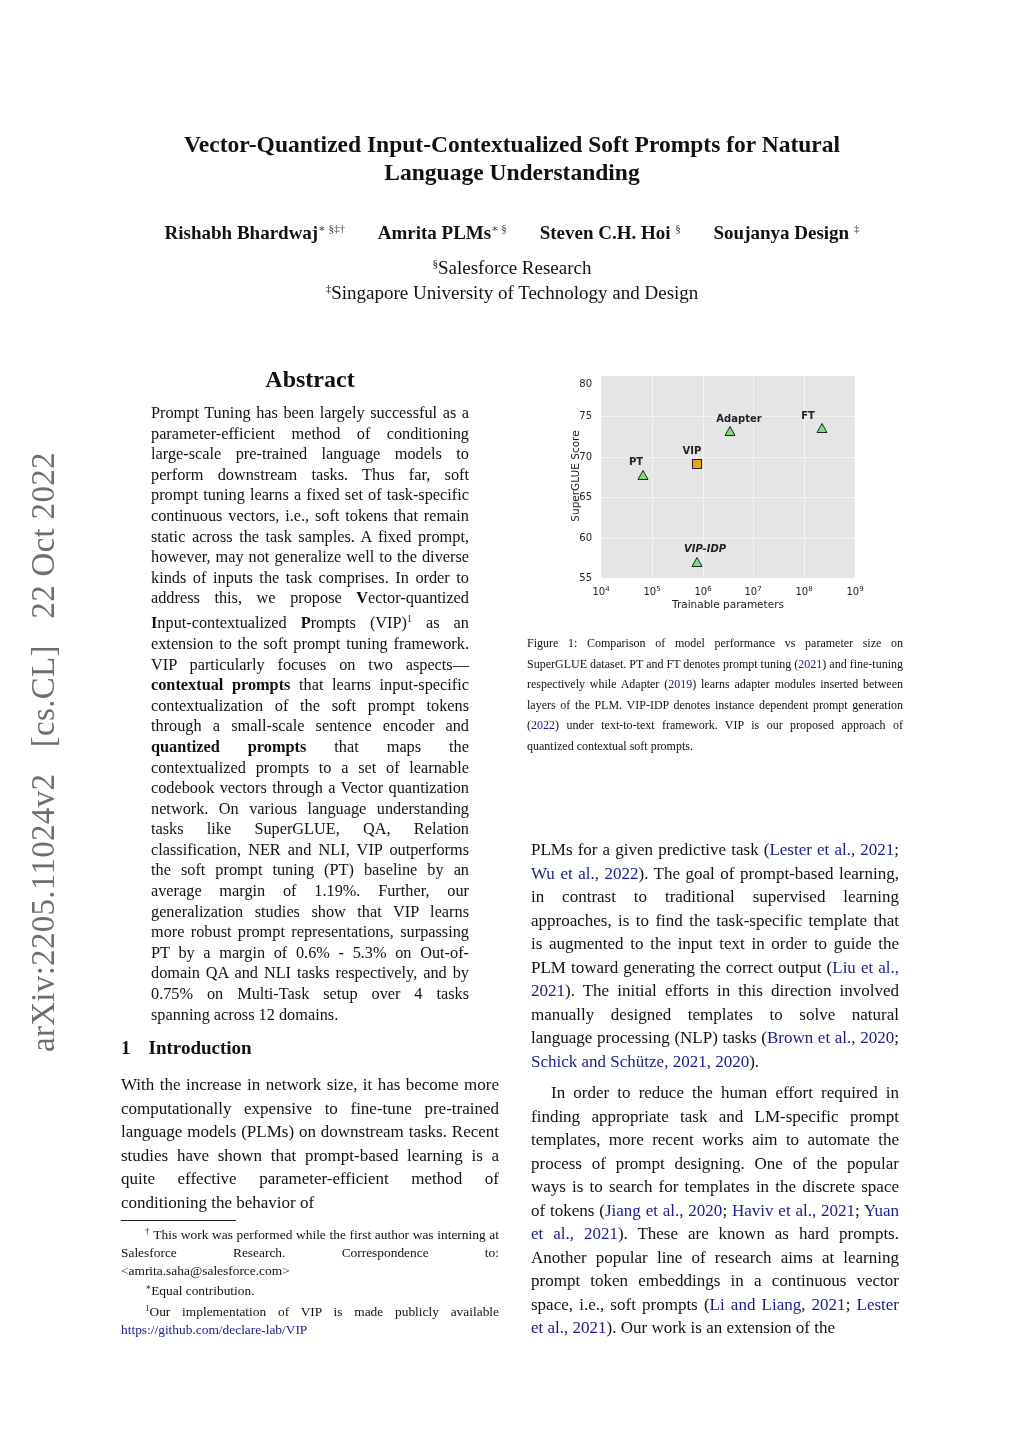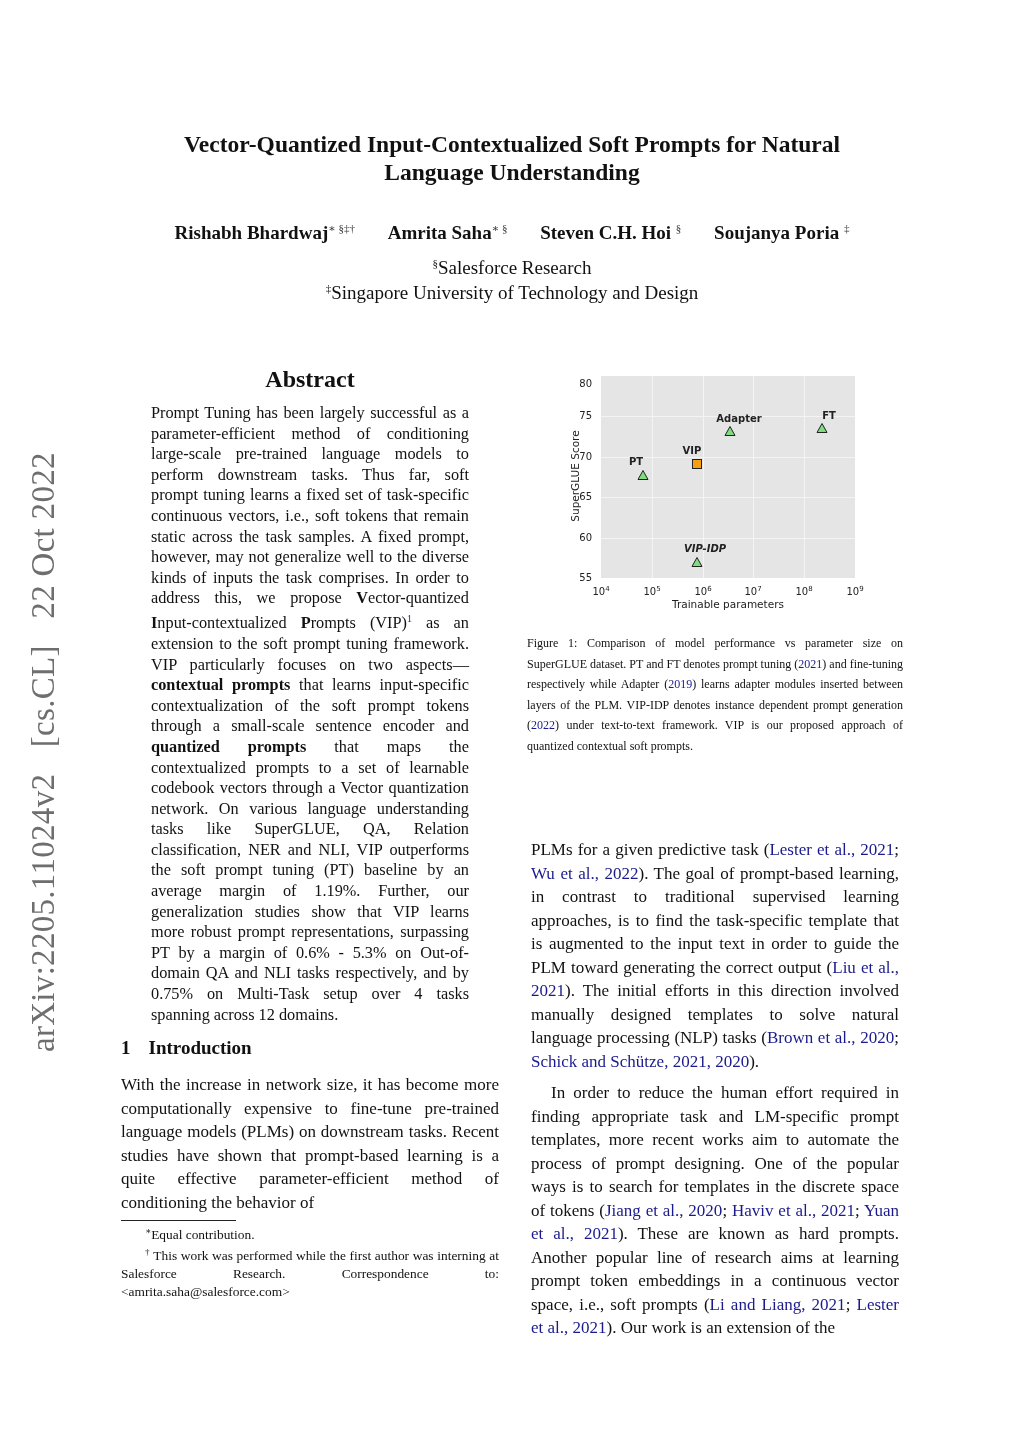--- a/index.html
+++ b/index.html
@@ -53,23 +53,23 @@
 </head>
 <body>
 
 <div class="abs title">
   <div>Vector-Quantized Input-Contextualized Soft Prompts for Natural</div>
   <div>Language Understanding</div>
 </div>
 
 <div class="abs authors">
   <span class="au"><span>Rishabh Bhardwaj</span><sup>∗ §‡†</sup></span>
-  <span class="au"><span>Amrita Saha</span><sup>∗ §</sup></span>
+  <span class="au"><span>Amrita PLMs</span><sup>∗ §</sup></span>
   <span class="au"><span>Steven C.H. Hoi</span> <sup>§</sup></span>
-  <span class="au"><span>Soujanya Poria</span> <sup>‡</sup></span>
+  <span class="au"><span>Soujanya Design</span> <sup>‡</sup></span>
 </div>
 
 <div class="abs affil" style="top:257px;"><sup>§</sup><span>Salesforce Research</span></div>
 <div class="abs affil" style="top:282px;"><sup>‡</sup><span>Singapore University of Technology and Design</span></div>
 
 <div class="abs stamp">
   <span>arXiv:2205.11024v2</span>
   <span>[cs.CL]</span>
   <span>22 Oct 2022</span>
 </div>
@@ -77,22 +77,23 @@
 <div class="abs abs-head">Abstract</div>
 <div class="abs abstract col-text">
   <p><span>Prompt Tuning has been largely successful as a parameter-efficient method of conditioning large-scale pre-trained language models to perform downstream tasks. Thus far, soft prompt tuning learns a fixed set of task-specific continuous vectors, i.e., soft tokens that remain static across the task samples. A fixed prompt, however, may not generalize well to the diverse kinds of inputs the task comprises. In order to address this, we propose </span><b>V</b><span>ector-quantized </span><b>I</b><span>nput-contextualized </span><b>P</b><span>rompts (VIP)</span><sup class="link" style="font-size:10px;">1</sup><span> as an extension to the soft prompt tuning framework. VIP particularly focuses on two aspects—</span><b>contextual prompts</b><span> that learns input-specific contextualization of the soft prompt tokens through a small-scale sentence encoder and </span><b>quantized prompts</b><span> that maps the contextualized prompts to a set of learnable codebook vectors through a Vector quantization network. On various language understanding tasks like SuperGLUE, QA, Relation classification, NER and NLI, VIP outperforms the soft prompt tuning (PT) baseline by an average margin of 1.19%. Further, our generalization studies show that VIP learns more robust prompt representations, surpassing PT by a margin of 0.6% - 5.3% on Out-of-domain QA and NLI tasks respectively, and by 0.75% on Multi-Task setup over 4 tasks spanning across 12 domains.</span></p>
 </div>
 
 <div class="abs sec-head"><span class="num">1</span><span>Introduction</span></div>
 <div class="abs intro">With the increase in network size, it has become more computationally expensive to fine-tune pre-trained language models (PLMs) on downstream tasks. Recent studies have shown that prompt-based learning is a quite effective parameter-efficient method of conditioning the behavior of</div>
 
 <div class="abs fn-rule"></div>
 <div class="abs footnotes">
+  <p><sup>†</sup><span> This work was performed while the first author was interning at Salesforce Research. Correspondence to: &lt;amrita.saha@salesforce.com&gt;</span></p>
   <p><sup>∗</sup><span>Equal contribution.</span></p>
-  <p><sup>†</sup><span> This work was performed while the first author was interning at Salesforce Research. Correspondence to: &lt;amrita.saha@salesforce.com&gt;</span></p>
+  <p><sup>1</sup><span>Our implementation of VIP is made publicly available </span><a class="link" style="text-decoration:none;">https://github.com/declare-lab/VIP</a></p>
 </div>
 
 <div class="abs chart">
   <div class="plot">
     <div class="gridv" style="left:51px"></div>
     <div class="gridv" style="left:102px"></div>
     <div class="gridv" style="left:152px"></div>
     <div class="gridv" style="left:203px"></div>
     <div class="gridh" style="top:40px"></div>
     <div class="gridh" style="top:81px"></div>
@@ -107,21 +108,21 @@
     <div class="pt-label" style="left:91px; top:69px;">VIP</div>
     <svg class="marker" style="left:96px; top:88px;" width="11" height="11">
         <rect x="1" y="1" width="9" height="9" fill="#f5a00f" stroke="#222" stroke-width="1"></rect>
       </svg>
 
     <div class="pt-label" style="left:138px; top:37px;">Adapter</div>
     <svg class="marker" style="left:129px; top:55px;" width="12" height="11">
         <polygon points="6,1 11,10 1,10" fill="#7fdc7f" stroke="#222" stroke-width="1"></polygon>
       </svg>
 
-    <div class="pt-label" style="left:228px; top:34px;">FT</div>
+    <div class="pt-label" style="left:207px; top:34px;">FT</div>
     <svg class="marker" style="left:221px; top:52px;" width="12" height="11">
         <polygon points="6,1 11,10 1,10" fill="#7fdc7f" stroke="#222" stroke-width="1"></polygon>
       </svg>
 
     <div class="pt-label" style="left:104px; top:167px;font-style:italic;">VIP-IDP</div>
     <svg class="marker" style="left:96px; top:186px;" width="12" height="11">
         <polygon points="6,1 11,10 1,10" fill="#7fdc7f" stroke="#222" stroke-width="1"></polygon>
       </svg>
   </div>
 

